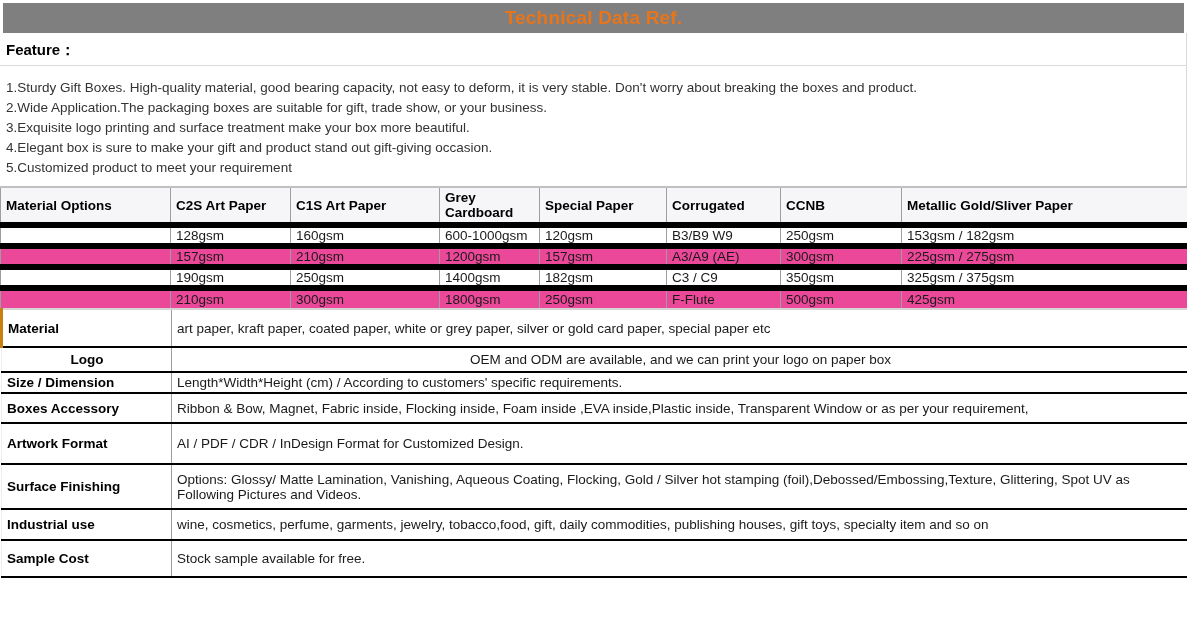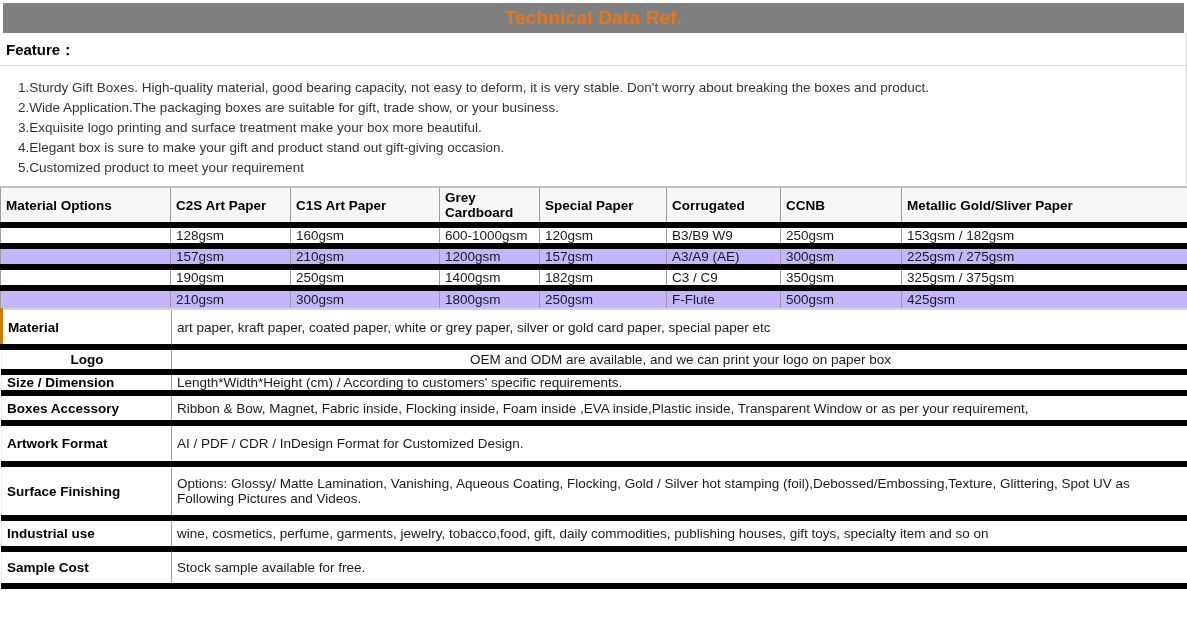--- a/index.html
+++ b/index.html
@@ -31,21 +31,21 @@
     padding:8px 0 0 6px;
     font-size:15px;
     font-weight:bold;
     color:#000;
     border-bottom:1px solid #d9d9d9;
     border-right:1px solid #d9d9d9;
   }
   .feature-list{
     box-sizing:border-box;
     height:120px;
-    padding:12px 8px 0 18px;
+    padding:12px 8px 0 6px;
     border-right:1px solid #d9d9d9;
     overflow:hidden;
   }
   .feature-list .feature-item{
     font-size:13.5px;
     line-height:20px;
     color:#333333;
     white-space:nowrap;
   }
   
@@ -71,26 +71,26 @@
     border-right:1px solid #9e9e9e;
     border-top:6px solid #000000;
     font-size:13.5px;
     color:#1a1a1a;
     padding:0 4px 0 5px;
     height:20px;
     vertical-align:middle;
     white-space:nowrap;
     overflow:hidden;
   }
-  .mtable tr.stripe td{background:#c4b5fd;}
+  .mtable tr.stripe td{background:#ec4899;}
   
   .dtable td{
     box-sizing:border-box;
     border-top:2px solid #d5d5d5;
-    border-bottom:6px solid #000000;
+    border-bottom:2px solid #000000;
     font-size:13.5px;
     vertical-align:middle;
     padding:0 4px 0 5px;
     overflow:hidden;
   }
   .dtable td.label{
     font-weight:bold;
     color:#000;
     border-right:1px solid #9e9e9e;
     border-left:1px solid #eeeeee;
@@ -98,21 +98,21 @@
   .dtable td.value{
     color:#1a1a1a;
     border-right:1px solid #c0c0c0;
   }
   .dtable tr.r0 td{height:38px;}
   .dtable tr.r1 td{height:25px;text-align:center;}
   .dtable tr.r2 td{height:21px;}
   .dtable tr.r3 td{height:29px;}
   .dtable tr.r4 td{height:30px;}
   .dtable tr.r5 td{height:41px;}
-  .dtable tr.r6 td{height:54px;margin-top:17px;}
+  .dtable tr.r6 td{height:45px;margin-top:17px;}
   .dtable tr.r7 td{height:31px;}
   .dtable tr.r8 td{height:37px;}
   .dtable tr.r0 td.label{border-left:3px solid #C8800F;}
 </style>
 </head>
 <body>
 
 <div class="title-bar">
   <span class="title">Technical Data Ref.</span>
 </div>

